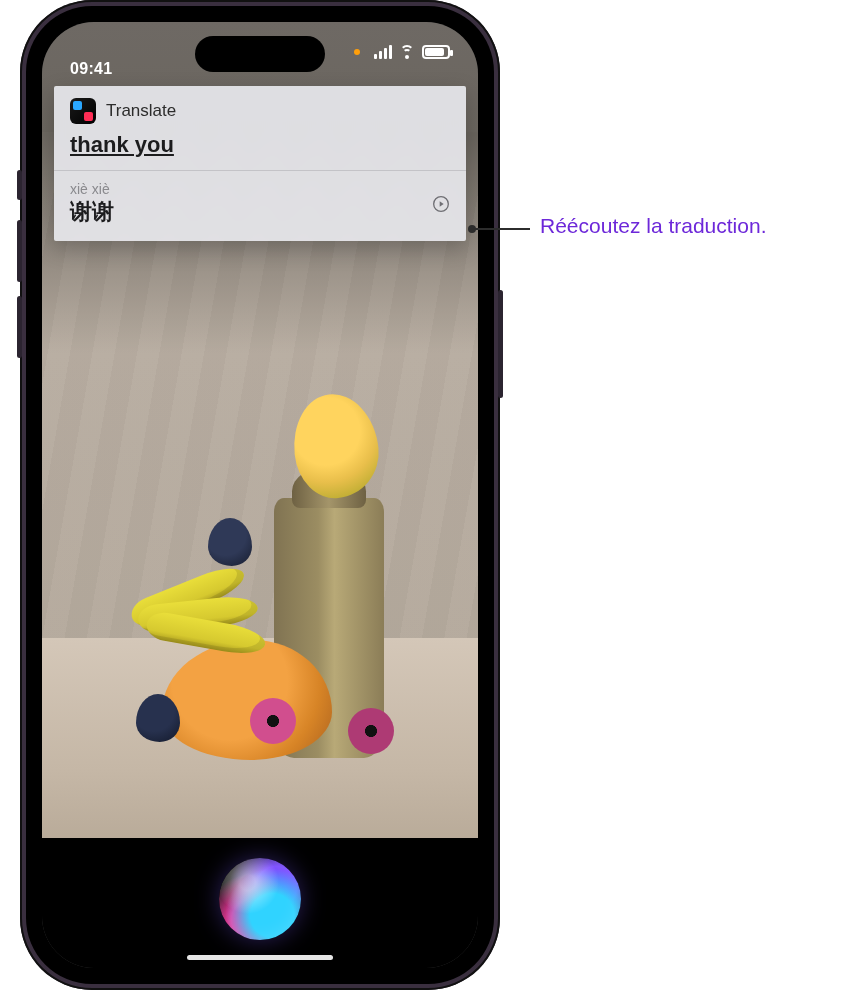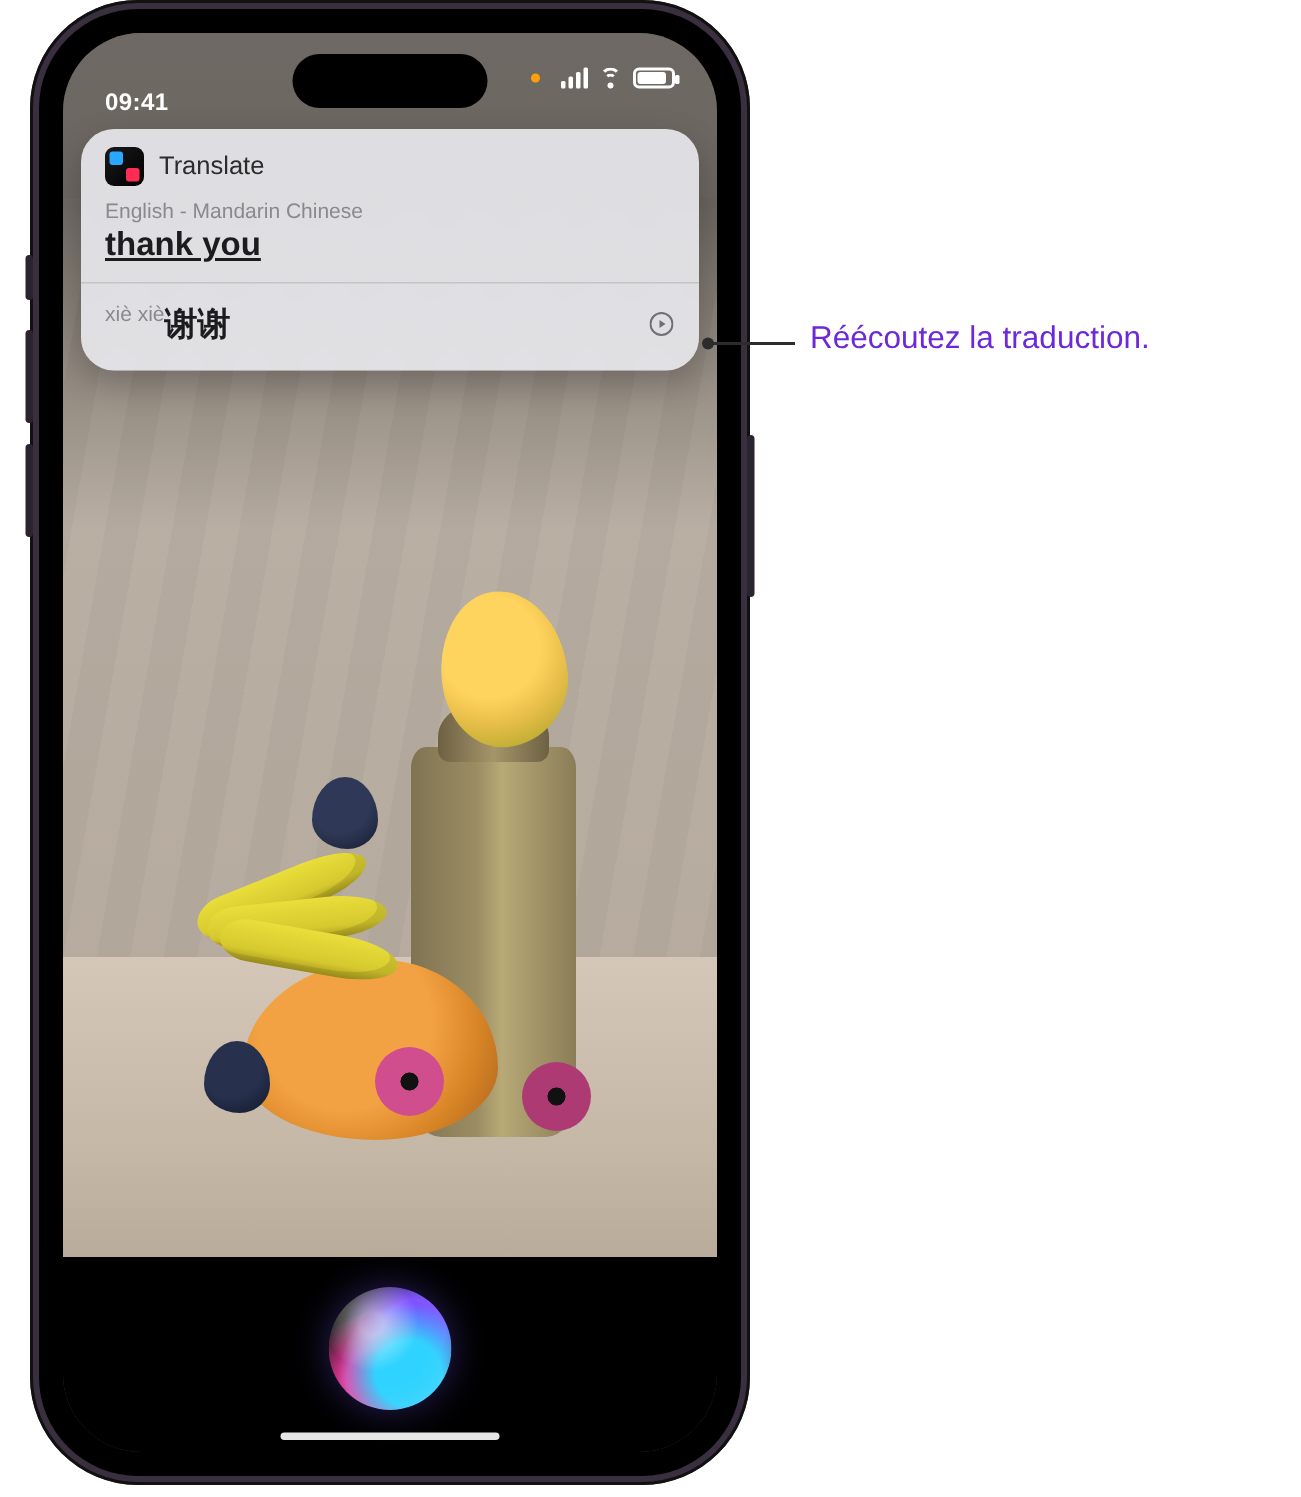--- a/index.html
+++ b/index.html
@@ -161,21 +161,21 @@
   .island {
     position: absolute;
     top: 14px; left: 50%; transform: translateX(-50%);
     width: 130px; height: 36px; background: #000; border-radius: 20px;
   }
 
   
   .card {
     position: absolute;
     left: 12px; right: 12px; top: 64px;
-    border-radius: 22px;
+    border-radius: 2px;
     overflow: hidden;
     background: rgba(230,230,234,0.94);
     backdrop-filter: blur(6px);
     box-shadow: 0 8px 22px rgba(0,0,0,.22);
   }
   .card-header {
     display: flex;
     align-items: center;
     gap: 10px;
     padding: 12px 16px 8px;
@@ -194,21 +194,21 @@
   }
   .card-title { font-size: 17px; color: #2c2c2c; }
   .card-body { padding: 0 16px 12px; }
   .lang-pair { font-size: 14px; color: #8a8a8e; margin-bottom: 2px; }
   .source-text { font-size: 22px; font-weight: 700; color: #1c1c1e; text-decoration: underline; }
   .card-sep { height: 1px; background: rgba(0,0,0,.12); }
   .card-result {
     display: flex; align-items: center; justify-content: space-between;
     padding: 10px 8px 14px 16px;
   }
-  .result-left { display: flex; }
+  .result-left { display: flex; flex-direction: column; }
   .pinyin { font-size: 14px; color: #8a8a8e; }
   .chinese { font-size: 22px; font-weight: 600; color: #1c1c1e; }
   .play-btn {
     width: 34px; height: 34px; border-radius: 50%;
     display: flex; align-items: center; justify-content: center;
     color: #6f6f74;
   }
   .play-btn svg { width: 16px; height: 16px; }
 
   
@@ -317,21 +317,20 @@
               </span>
           </div>
         </div>
 
         <div class="card">
           <div class="card-header">
             <span class="app-icon"></span>
             <span class="card-title">Translate</span>
           </div>
           <div class="card-body">
-            <div class="lang-pair">English - Mandarin Chinese</div>
             <div class="source-text">thank you</div>
           </div>
           <div class="card-sep"></div>
           <div class="card-result">
             <div class="result-left">
               <span class="pinyin">xiè xiè</span>
               <span class="chinese">谢谢</span>
             </div>
             <div class="play-btn" aria-label="play-icon">
               <svg viewBox="0 0 24 24">

